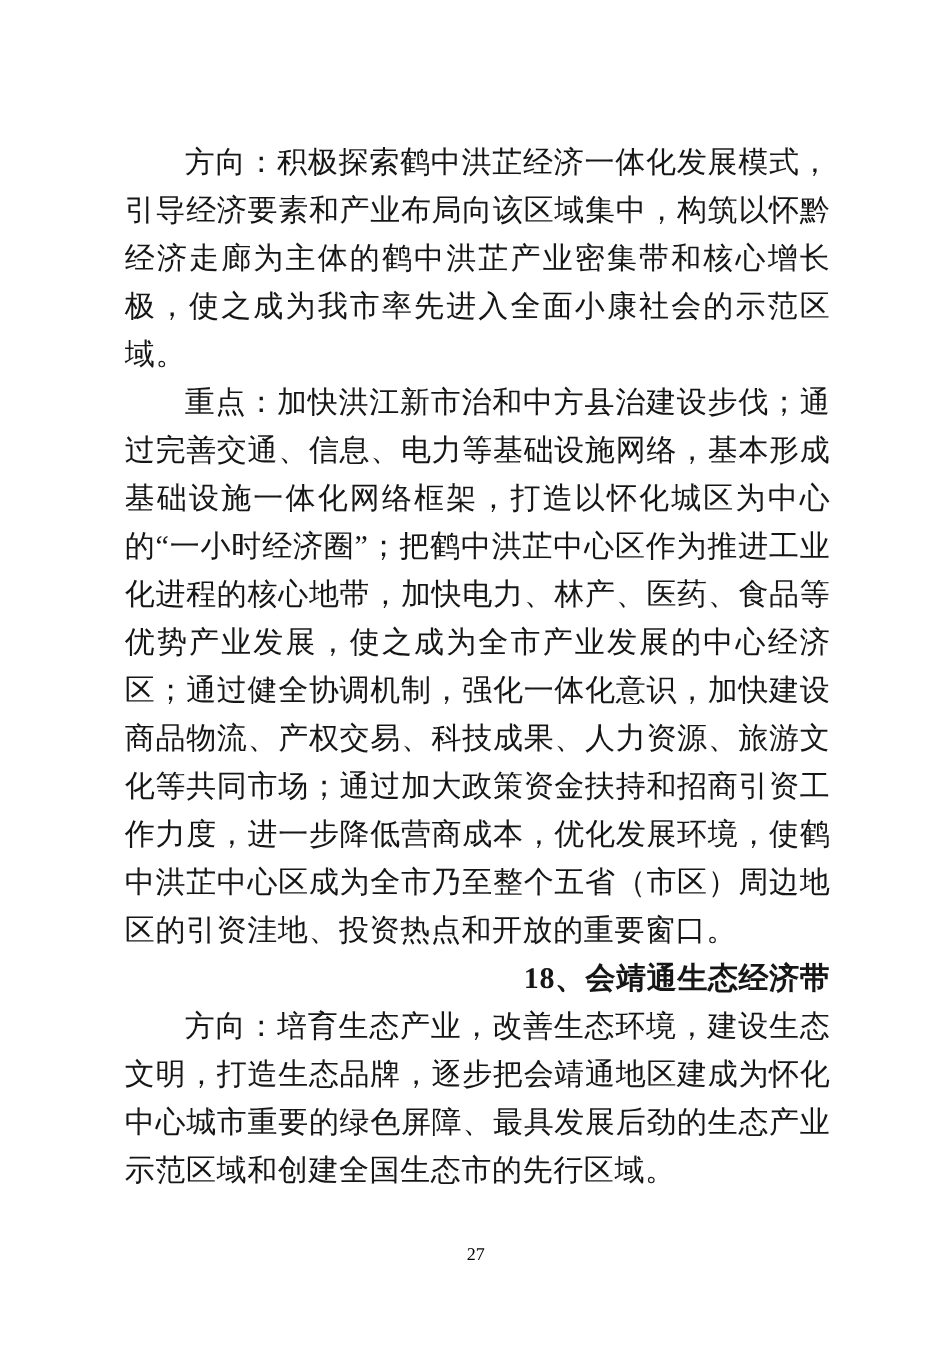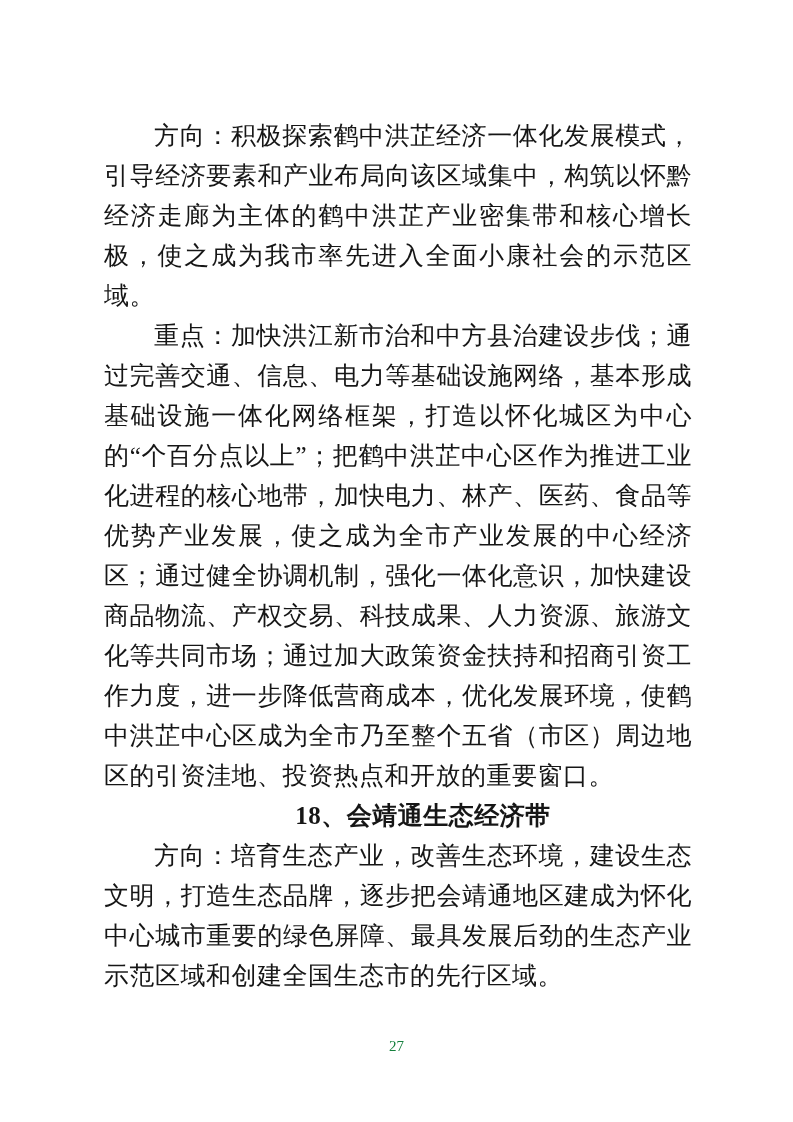--- a/index.html
+++ b/index.html
@@ -27,38 +27,38 @@
     font-size: 25px;
     line-height: 40px;
     letter-spacing: 0.5px;
     text-align: justify;
     text-justify: inter-ideograph;
     text-indent: 2em;
     word-break: break-all;
   }
   .content p.heading {
     font-weight: bold;
-    text-align: center;
+    text-align: right;
   }
   .page-number {
     position: absolute;
     top: 1036px;
     left: 0;
     width: 100%;
     text-align: center;
     font-size: 15px;
     line-height: 20px;
-    color: #15803d;
+    color: #000000;
   }
 </style>
 </head>
 <body>
 
 <div class="page">
   <div class="content">
     <p>方向：积极探索鹤中洪芷经济一体化发展模式，引导经济要素和产业布局向该区域集中，构筑以怀黔经济走廊为主体的鹤中洪芷产业密集带和核心增长极，使之成为我市率先进入全面小康社会的示范区域。</p>
-    <p>重点：加快洪江新市治和中方县治建设步伐；通过完善交通、信息、电力等基础设施网络，基本形成基础设施一体化网络框架，打造以怀化城区为中心的“个百分点以上”；把鹤中洪芷中心区作为推进工业化进程的核心地带，加快电力、林产、医药、食品等优势产业发展，使之成为全市产业发展的中心经济区；通过健全协调机制，强化一体化意识，加快建设商品物流、产权交易、科技成果、人力资源、旅游文化等共同市场；通过加大政策资金扶持和招商引资工作力度，进一步降低营商成本，优化发展环境，使鹤中洪芷中心区成为全市乃至整个五省（市区）周边地区的引资洼地、投资热点和开放的重要窗口。</p>
+    <p>重点：加快洪江新市治和中方县治建设步伐；通过完善交通、信息、电力等基础设施网络，基本形成基础设施一体化网络框架，打造以怀化城区为中心的“一小时经济圈”；把鹤中洪芷中心区作为推进工业化进程的核心地带，加快电力、林产、医药、食品等优势产业发展，使之成为全市产业发展的中心经济区；通过健全协调机制，强化一体化意识，加快建设商品物流、产权交易、科技成果、人力资源、旅游文化等共同市场；通过加大政策资金扶持和招商引资工作力度，进一步降低营商成本，优化发展环境，使鹤中洪芷中心区成为全市乃至整个五省（市区）周边地区的引资洼地、投资热点和开放的重要窗口。</p>
     <p class="heading">18、会靖通生态经济带</p>
     <p>方向：培育生态产业，改善生态环境，建设生态文明，打造生态品牌，逐步把会靖通地区建成为怀化中心城市重要的绿色屏障、最具发展后劲的生态产业示范区域和创建全国生态市的先行区域。</p>
   </div>
 
   <div class="page-number">27</div>
 </div>
 
 </body></html>

